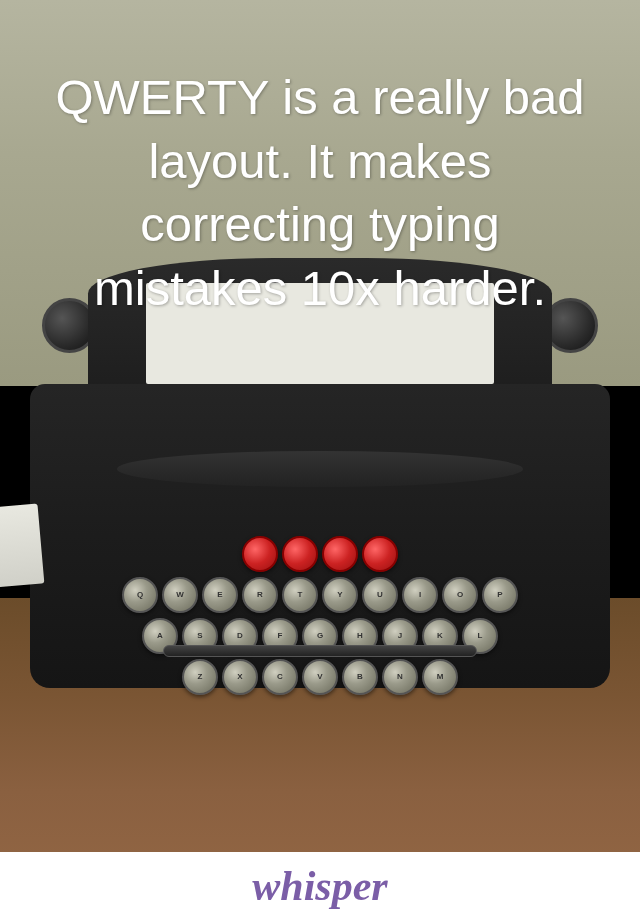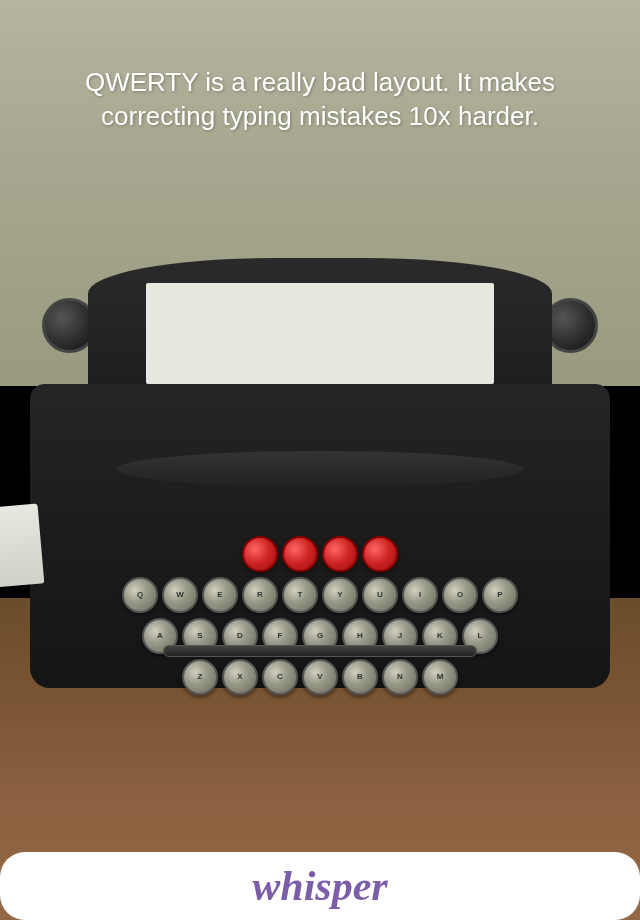--- a/index.html
+++ b/index.html
@@ -179,40 +179,39 @@
       top: 5%;
       left: 0;
       width: 100%;
       text-align: center;
       padding: 20px 40px;
       z-index: 10;
     }
 
     .main-text {
       color: #ffffff;
-      font-size: 26px;
+      font-size: 49px;
       font-weight: normal;
       line-height: 1.3;
       text-align: center;
       text-shadow: 1px 1px 3px rgba(0,0,0,0.3);
     }
 
     
     .bottom-bar {
       position: absolute;
       bottom: 0;
       left: 0;
       width: 100%;
       height: 68px;
       background: #ffffff;
       display: flex;
       align-items: center;
       justify-content: center;
       z-index: 20;
-      border-radius: 25px;
     }
 
     .whisper-logo {
       font-size: 42px;
       font-weight: bold;
       color: #7b5ea7;
       font-style: italic;
       font-family: Georgia, 'Times New Roman', serif;
     }
 

